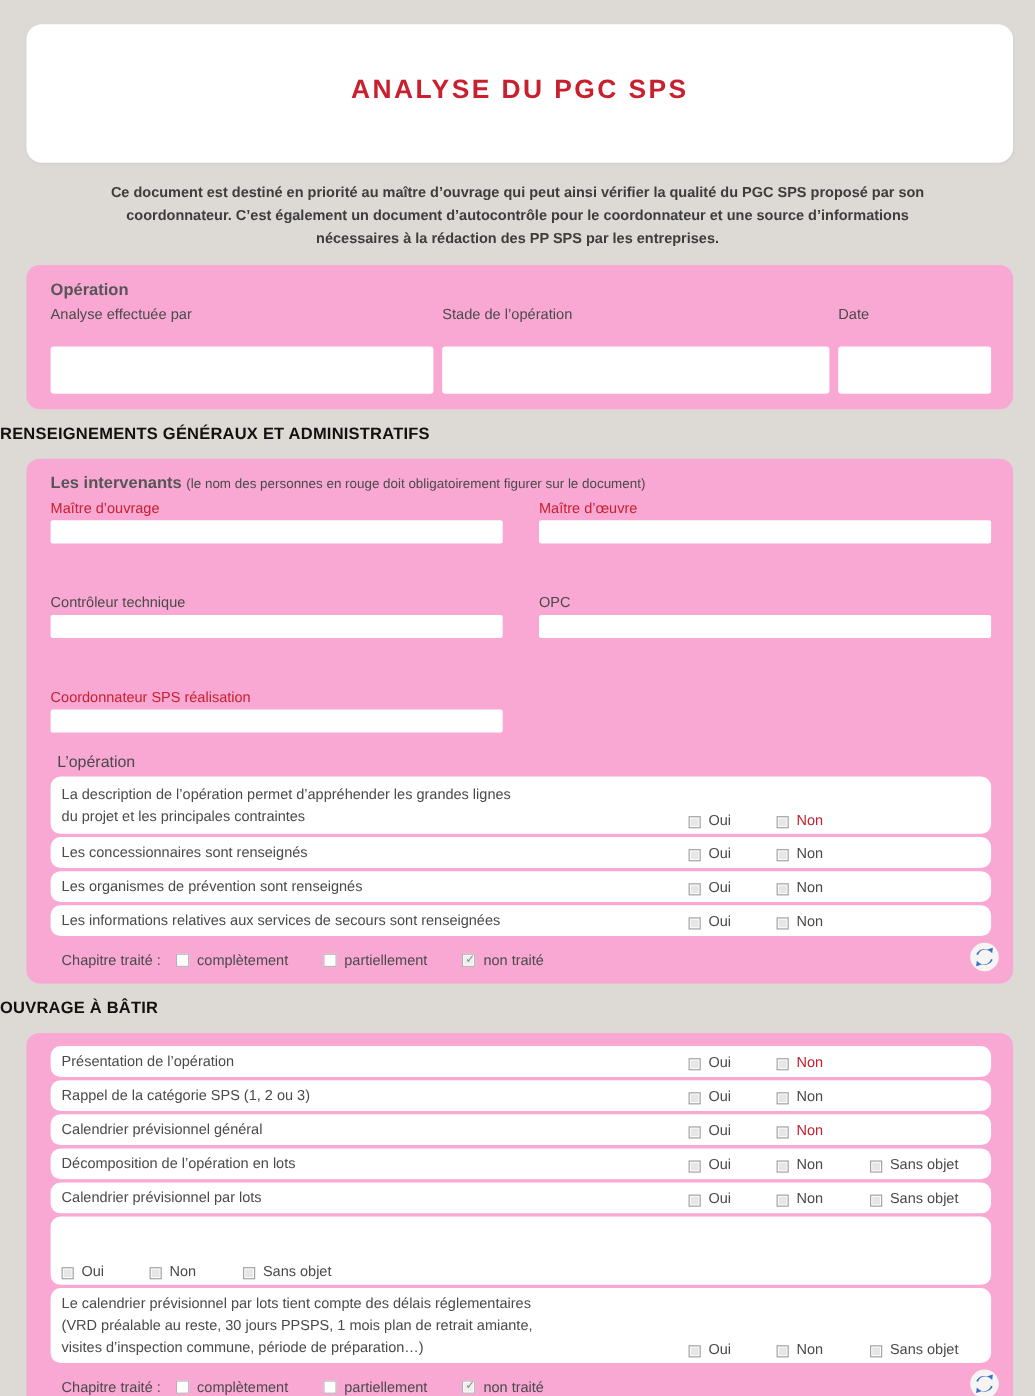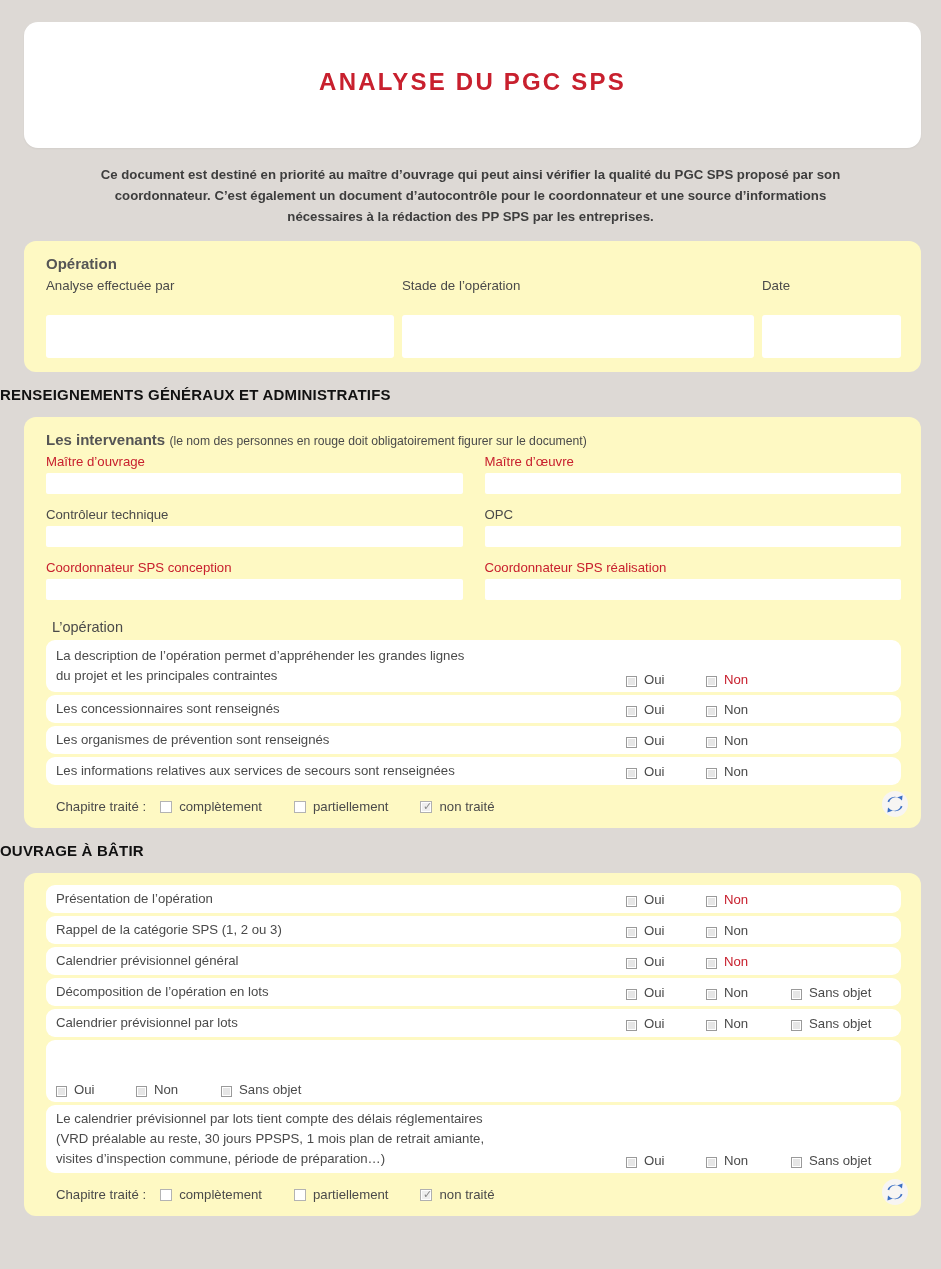--- a/index.html
+++ b/index.html
@@ -44,21 +44,21 @@
     text-align: center;
     font-size: 13.2px;
     line-height: 21px;
     color: #3d3d3d;
     font-weight: bold;
   }
 
   
   .panel {
     margin: 14px 20px 0 24px;
-    background: #fef9c3;
+    background: #f9a8d4;
     border-radius: 12px;
     padding: 12px 20px 14px 22px;
     position: relative;
   }
 
   .panel-title {
     font-size: 15px;
     font-weight: bold;
     color: #555;
     margin: 2px 0 6px 0;
@@ -86,20 +86,21 @@
     height: 43px;
     border-radius: 3px;
   }
 
   
   .interv-grid {
     display: grid;
     grid-template-columns: 1fr 1fr;
     column-gap: 22px;
     row-gap: 0;
+    gap: 33px;
   }
   .interv-cell { margin-bottom: 13px; }
   .interv-label {
     font-size: 13.2px;
     margin-bottom: 4px;
     color: #4a4a4a;
   }
   .interv-label.red { color: #c8202e; }
   .interv-box {
     background: #fff;
@@ -268,24 +269,20 @@
       <div class="interv-cell">
         <div class="interv-label red">Maître d’œuvre</div>
         <div class="interv-box"></div>
       </div>
       <div class="interv-cell">
         <div class="interv-label">Contrôleur technique</div>
         <div class="interv-box"></div>
       </div>
       <div class="interv-cell">
         <div class="interv-label">OPC</div>
-        <div class="interv-box"></div>
-      </div>
-      <div class="interv-cell">
-        <div class="interv-label red">Coordonnateur SPS conception</div>
         <div class="interv-box"></div>
       </div>
       <div class="interv-cell">
         <div class="interv-label red">Coordonnateur SPS réalisation</div>
         <div class="interv-box"></div>
       </div>
     </div>
 
     <div class="sub-title">L’opération</div>
 

